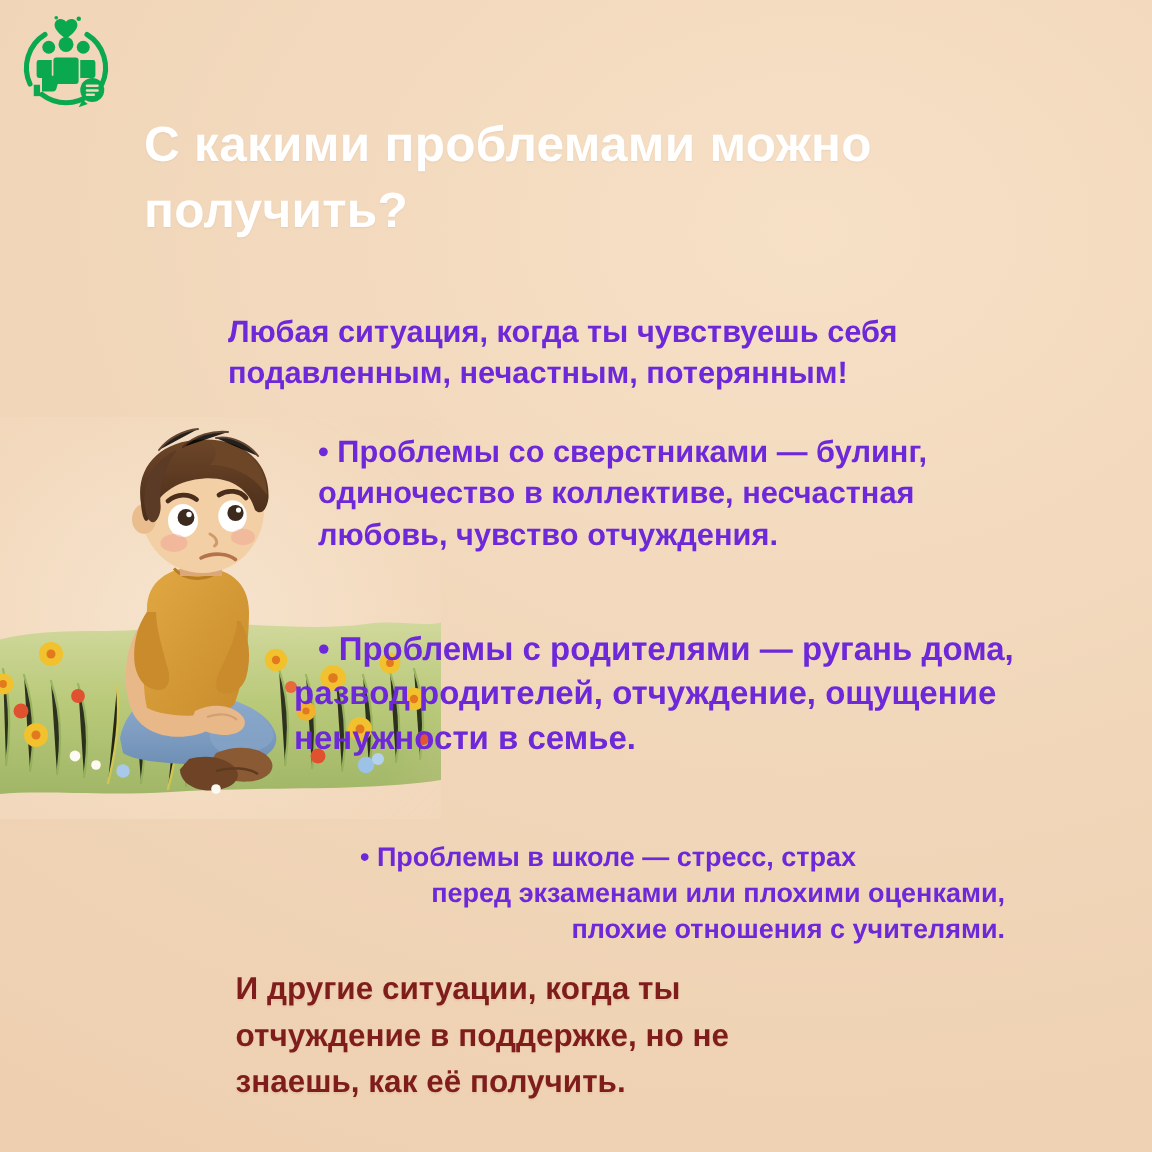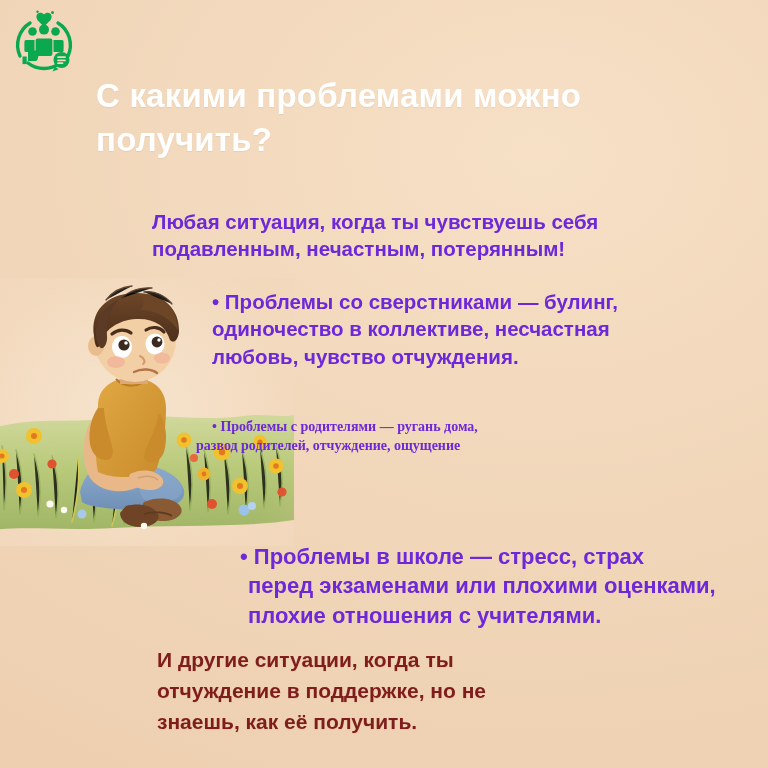--- a/index.html
+++ b/index.html
@@ -50,24 +50,24 @@
 
   
   .tb{
     position:absolute; z-index:4;
     font-weight:bold;
     line-height:1.33;
     color:#6d28d9;
   }
   .intro{ left:152px; top:208px; width:506px; font-size:20.5px; }
   .b1   { left:212px; top:288px; width:452px; font-size:20.5px; }
-  .b2   { left:196px; top:418px; width:470px; font-size:14px;font-family:Liberation Serif, serif; }
-  .b3   { left:240px; top:542px; width:430px; font-size:22px; }
+  .b2   { left:196px; top:418px; width:470px; font-size:22px; }
+  .b3   { left:240px; top:560px; width:430px; font-size:18px; }
   .b2 .ln1{ padding-left:16px; }
-  .b3 .ln2, .b3 .ln3{ padding-left:8px; }
+  .b3 .ln2, .b3 .ln3{ padding-left:8px;text-align:right; }
 
   .outro{
     position:absolute; left:157px; top:645px; width:430px;
     z-index:4;
     color:#7f1d1d;
     font-size:21px;
     font-weight:bold;
     line-height:1.47;
     text-shadow:0 1px 1px rgba(195,155,115,.2);
   }
@@ -286,20 +286,21 @@
 
 <div class="tb b1">
   <span class="ln">• Проблемы со сверстниками — булинг,</span>
   <span class="ln">одиночество в коллективе, несчастная</span>
   <span class="ln">любовь, чувство отчуждения.</span>
 </div>
 
 <div class="tb b2">
   <span class="ln ln1">• Проблемы с родителями — ругань дома,</span>
   <span class="ln">развод родителей, отчуждение, ощущение</span>
+  <span class="ln">ненужности в семье.</span>
 </div>
 
 <div class="tb b3">
   <span class="ln">• Проблемы в школе — стресс, страх</span>
   <span class="ln ln2">перед экзаменами или плохими оценками,</span>
   <span class="ln ln3">плохие отношения с учителями.</span>
 </div>
 
 <div class="outro">
   <span class="ln">И другие ситуации, когда ты</span>

